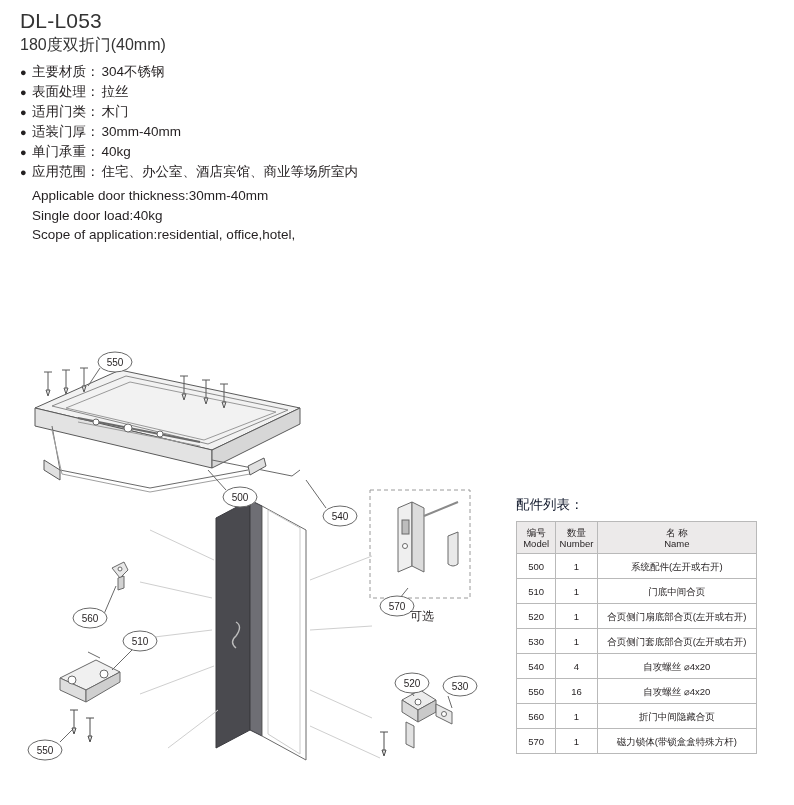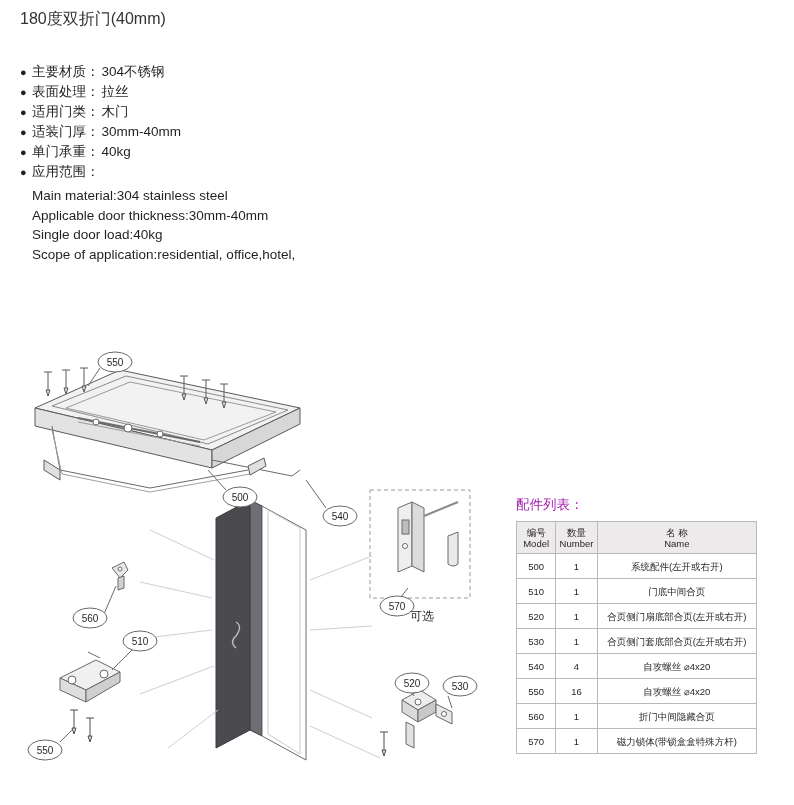--- a/index.html
+++ b/index.html
@@ -76,21 +76,21 @@
 
   
   .parts {
     position: absolute;
     left: 516px; top: 496px;
     width: 258px;
   }
   .parts-title {
     font-size: 13.5px;
     line-height: 18px;
-    color: #a21caf;
+    color: #0f172a;
     margin-bottom: 7px;
   }
   table.parts-table {
     border-collapse: collapse;
     width: 241px;
     table-layout: fixed;
     border-radius: 13px;
   }
   table.parts-table th,
   table.parts-table td {
@@ -113,20 +113,21 @@
   .th-two { display: block; }
   .th-two span { display: block; }
   td.name-cell { text-align: center; }
 </style>
 </head>
 <body>
 
 <div class="page">
 
   <div class="header">
+    <div class="model-code">DL-L053</div>
     <div class="model-title">180度双折门(40mm)</div>
   </div>
 
   <div class="spec-list">
     <div class="spec-row">
       <span class="bullet">●</span>
       <span class="spec-label">主要材质：</span>
       <span class="spec-value">304不锈钢</span>
     </div>
     <div class="spec-row">
@@ -145,24 +146,24 @@
       <span class="spec-value">30mm-40mm</span>
     </div>
     <div class="spec-row">
       <span class="bullet">●</span>
       <span class="spec-label">单门承重：</span>
       <span class="spec-value">40kg</span>
     </div>
     <div class="spec-row">
       <span class="bullet">●</span>
       <span class="spec-label">应用范围：</span>
+      <span class="spec-value">住宅、办公室、酒店宾馆、商业等场所室内</span>
     </div>
 
     <div class="spec-en">
-      <div>Main material:304 stainless steel</div>
       <div>Applicable  door thickness:30mm-40mm</div>
       <div>Single door load:40kg</div>
       <div>Scope of application:residential, office,hotel,</div>
     </div>
   </div>
 
   <div class="diagram">
     <svg width="510" height="470" viewBox="0 0 510 470" xmlns="http://www.w3.org/2000/svg">
       <g fill="none" stroke="#4d4d4d" stroke-width="1">
 

